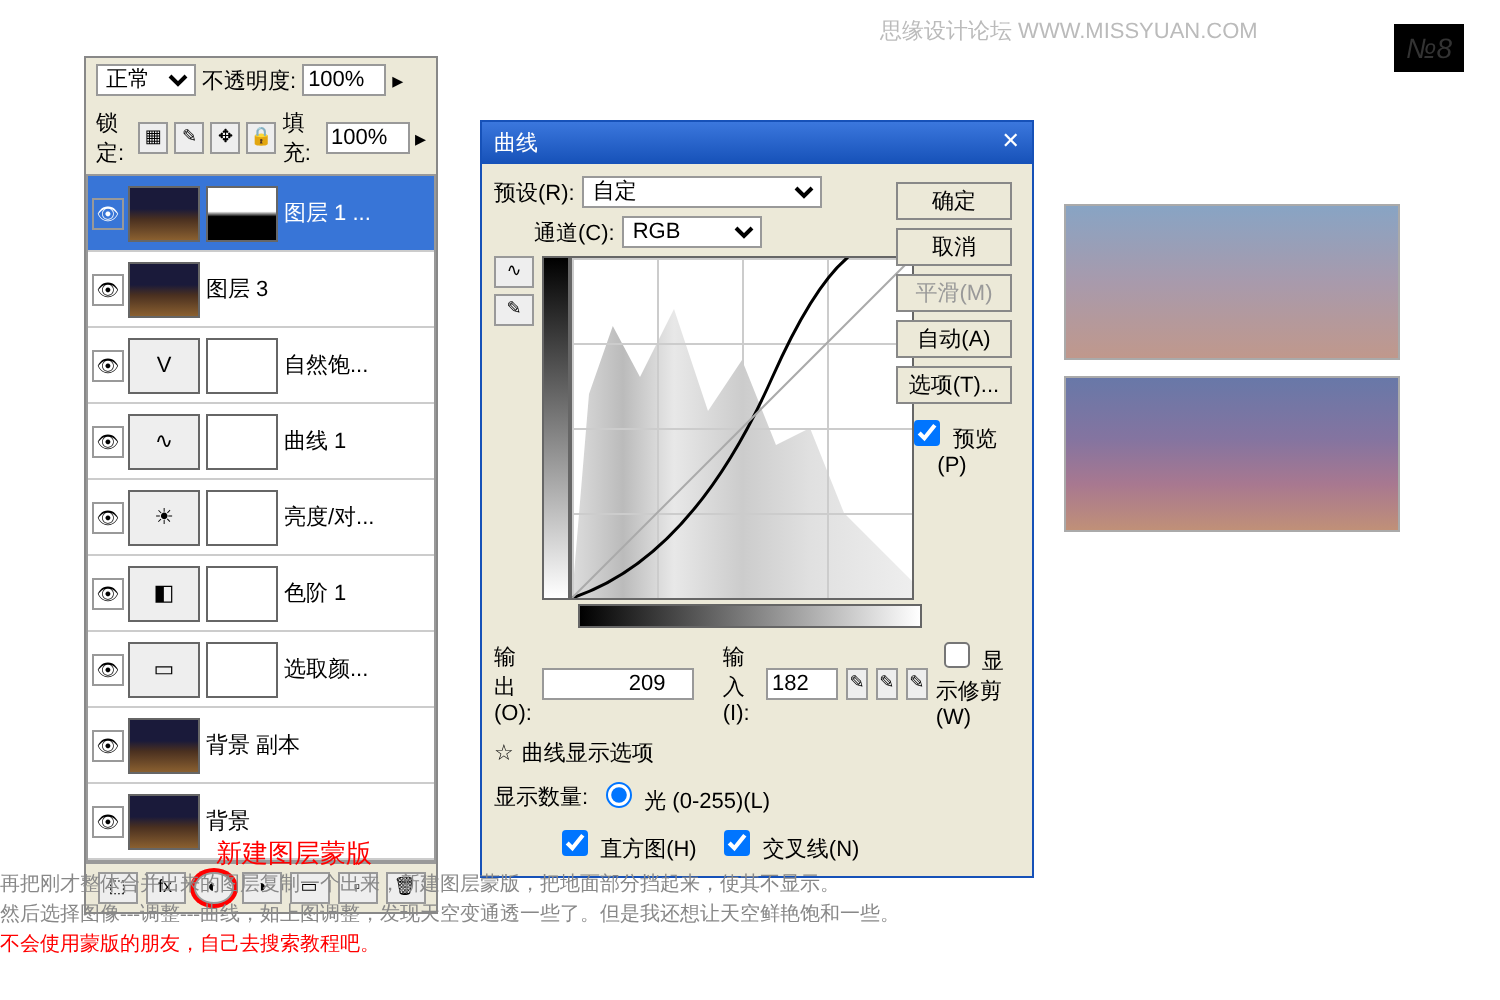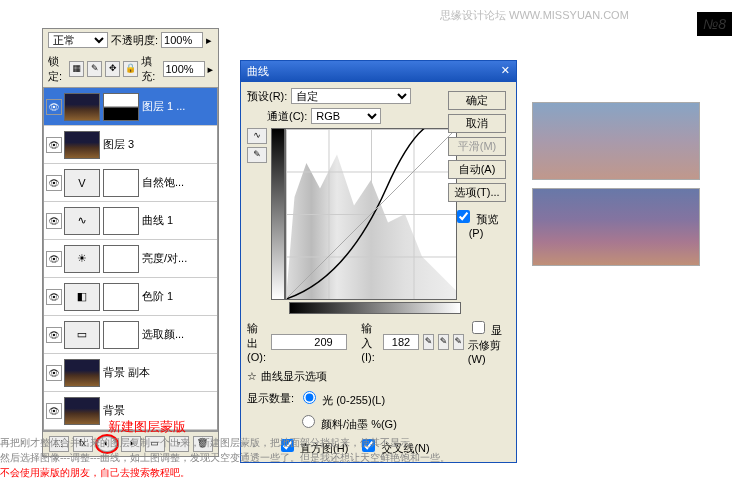--- a/index.html
+++ b/index.html
@@ -45,21 +45,21 @@
 .caption .red{color:#f00}
 </style>
 </head>
 <body>
 
 <div class="watermark">思缘设计论坛   WWW.MISSYUAN.COM</div>
 <div class="watermark2">№8</div>
 
 <div class="layers-panel">
   <div class="panel-row">
-    <select style="width:60px"><option>正常</option></select>
+    <select style="width:50px"><option>正常</option></select>
     <span>不透明度:</span>
     <input type="text" style="width: 36px;" value="100%">
     <span>▸</span>
   </div>
   <div class="panel-row">
     <span>锁定:</span>
     <span class="foot-btn">▦</span>
     <span class="foot-btn">✎</span>
     <span class="foot-btn">✥</span>
     <span class="foot-btn">🔒</span>
@@ -163,33 +163,30 @@
               </svg>
           </div>
         </div>
         <div class="gradient-bar-h"></div>
       </div>
     </div>
     <div class="dlg-row" style="margin-top:4px">
       <span>输出(O):</span>
       <input type="text" style="width: 30px; padding-left: 42px;" value="209">
       <span style="margin-left:10px">输入(I):</span>
-      <input type="text" style="width: 30px; text-align: center;" value="182">
+      <input type="text" style="width: 30px;" value="182">
       <span class="foot-btn">✎</span>
       <span class="foot-btn">✎</span>
       <span class="foot-btn">✎</span>
       <label><input type="checkbox" style=""> <span>显示修剪(W)</span></label>
     </div>
     <div class="dlg-row">☆ <span>曲线显示选项</span></div>
     <div class="dlg-row">
       <span>显示数量:</span>
       <label><input type="radio" checked="" style=""> <span>光 (0-255)(L)</span></label>
-    </div>
-    <div class="dlg-row" style="margin-left:50px">
-      <label><input type="radio" style=""> <span>颜料/油墨 %(G)</span></label>
     </div>
     <div class="checkbox-row" style="margin-left:30px">
       <label><input type="checkbox" checked="" style=""> <span>直方图(H)</span></label>
       <label><input type="checkbox" checked="" style=""> <span>交叉线(N)</span></label>
     </div>
   </div>
   <div class="btn-col">
     <div class="ps-btn">确定</div>
     <div class="ps-btn">取消</div>
     <div class="ps-btn" style="color:#999">平滑(M)</div>

